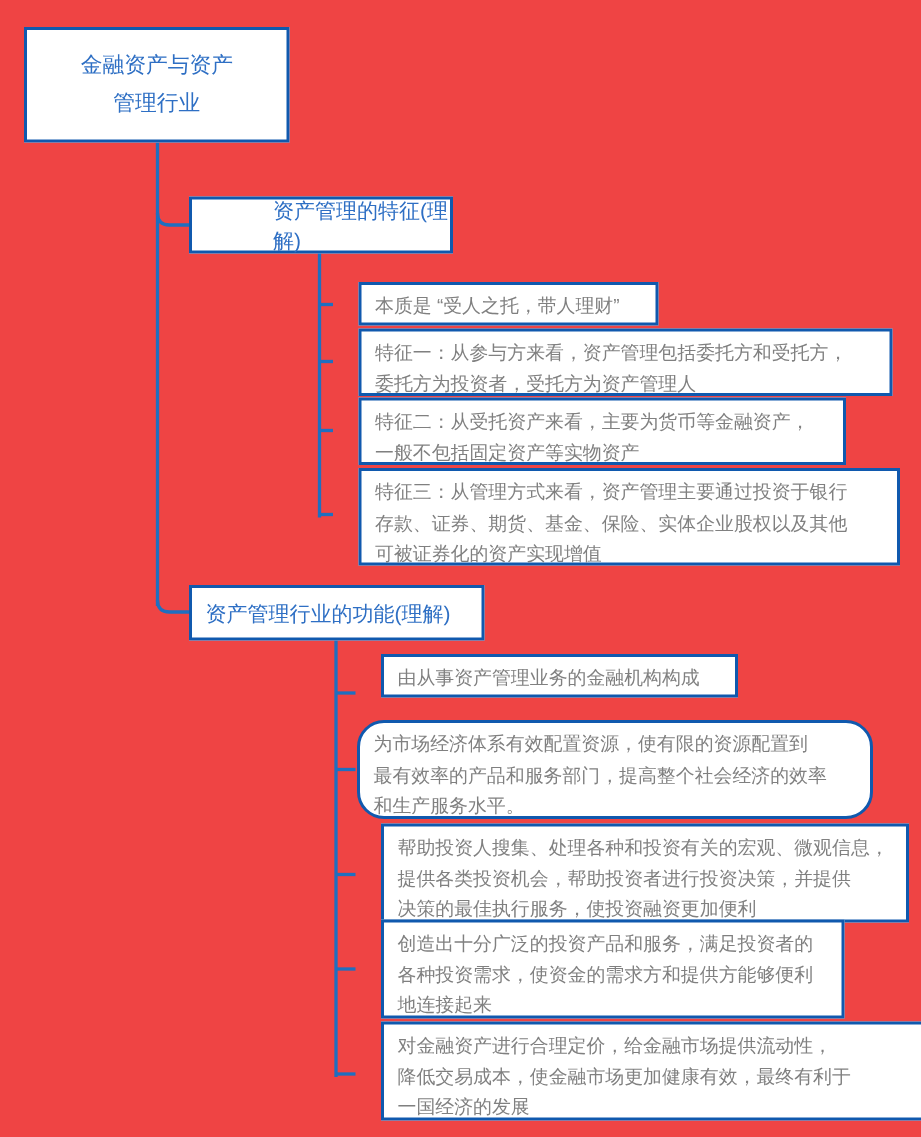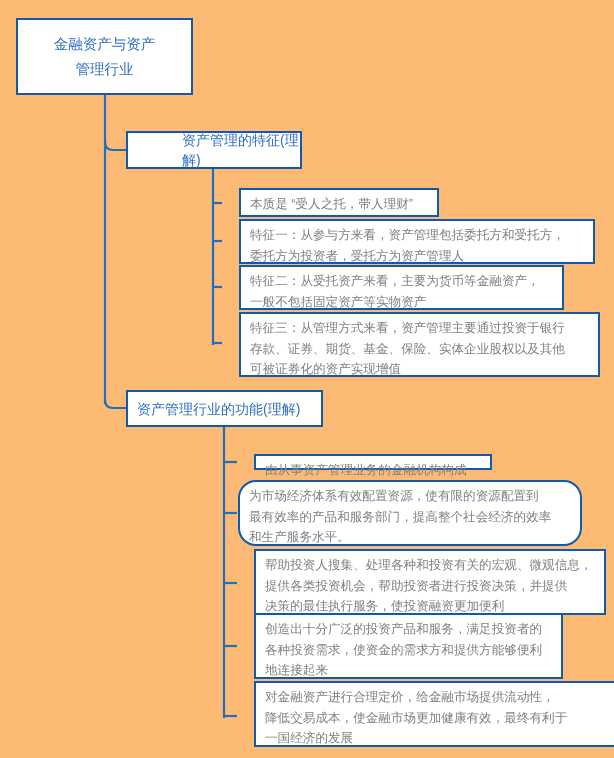--- a/index.html
+++ b/index.html
@@ -7,21 +7,21 @@
     padding: 0;
     background: #ffffff;
   }
   body {
     font-family: "Liberation Sans", "DejaVu Sans", sans-serif;
   }
   #canvas {
     position: relative;
     width: 614px;
     height: 758px;
-    background: #fdba74;
+    background: #ef4444;
     overflow: hidden;
   }
   #connectors {
     position: absolute;
     left: 0;
     top: 0;
     width: 614px;
     height: 758px;
     pointer-events: none;
   }
@@ -127,21 +127,21 @@
   <div class="node lvl3" style="left:222px; top:312px; width:361px; height:65px;">
     <span class="txt">特征三：从管理方式来看，资产管理主要通过投资于银行
 存款、证券、期货、基金、保险、实体企业股权以及其他
 可被证券化的资产实现增值</span>
   </div>
 
   <div class="node lvl2" style="left:126px; top:390px; width:197px; height:37px;">
     <span class="txt">资产管理行业的功能(理解)</span>
   </div>
 
-  <div class="node lvl3" style="left:237px; top:454px; width:238px; height:16px;">
+  <div class="node lvl3" style="left:237px; top:436px; width:238px; height:29px;">
     <span class="txt">由从事资产管理业务的金融机构构成</span>
   </div>
 
   <div class="node lvl3" style="left:221px; top:480px; width:344px; height:66px;border-radius:18px;">
     <span class="txt">为市场经济体系有效配置资源，使有限的资源配置到
 最有效率的产品和服务部门，提高整个社会经济的效率
 和生产服务水平。</span>
   </div>
 
   <div class="node lvl3" style="left:237px; top:549px; width:352px; height:66px;">

